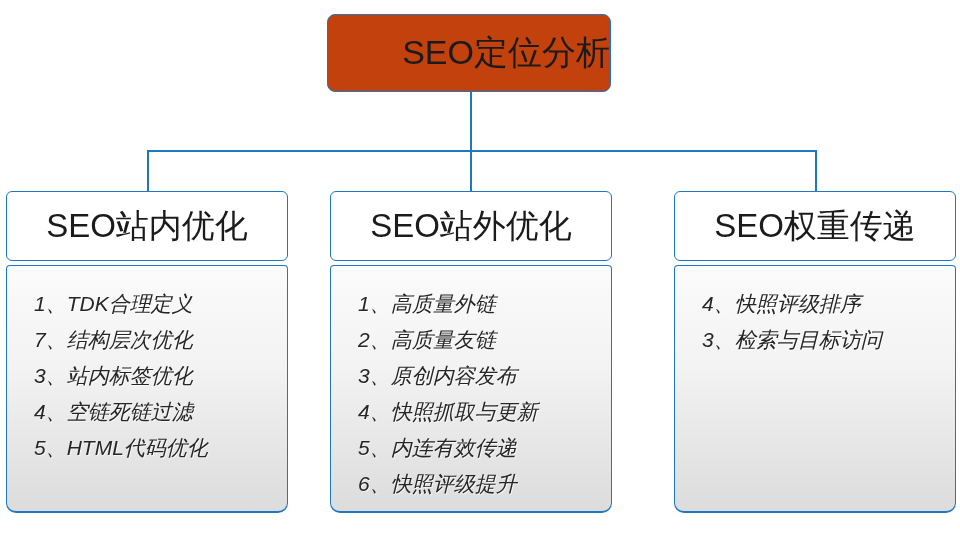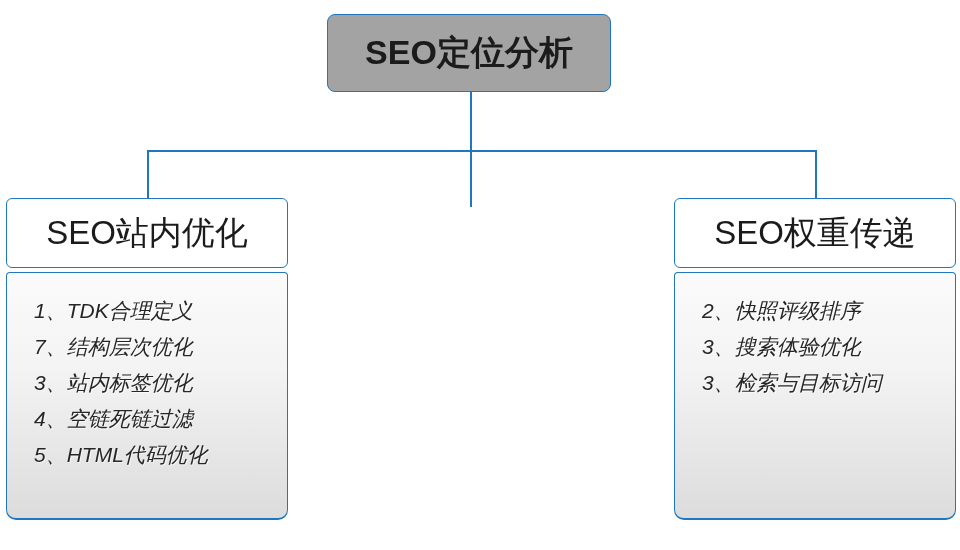--- a/index.html
+++ b/index.html
@@ -12,39 +12,38 @@
     position: relative;
     width: 960px;
     height: 550px;
     background: #ffffff;
     overflow: hidden;
   }
   
   .node {
     position: absolute;
     box-sizing: border-box;
-    background: #a3a3a3;
+    background: #c2410c;
     border: 1.5px solid var(--accent, #1f78bf);
     display: flex;
     align-items: center;
-    justify-content: center;
+    justify-content: flex-end;
     color: #1b1b1b;
-    font-weight: bold;
   }
   .node.root {
     left: 327px;
     top: 14px;
     width: 284px;
     height: 78px;
     border-radius: 8px;
     font-size: 34px;
   }
   .branch-col {
     position: absolute;
-    top: 198px;
+    top: 191px;
     width: 282px;
   }
   .branch-col .head {
     position: relative;
     box-sizing: border-box;
     width: 100%;
     height: 70px;
     background: #ffffff;
     border: 1.5px solid var(--accent, #1f78bf);
     border-radius: 6px;
@@ -107,25 +106,37 @@
     </div>
     <div class="panel">
       <div class="item">1、TDK合理定义</div>
       <div class="item">7、结构层次优化</div>
       <div class="item">3、站内标签优化</div>
       <div class="item">4、空链死链过滤</div>
       <div class="item">5、HTML代码优化</div>
     </div>
   </div>
 
+  <div class="branch-col" style="left:330px">
+    <div class="head">
+      <span>SEO站外优化</span>
+    </div>
+    <div class="panel">
+      <div class="item">1、高质量外链</div>
+      <div class="item">2、高质量友链</div>
+      <div class="item">3、原创内容发布</div>
+      <div class="item">4、快照抓取与更新</div>
+      <div class="item">5、内连有效传递</div>
+      <div class="item">6、快照评级提升</div>
+    </div>
+  </div>
 
   <div class="branch-col" style="left:674px">
     <div class="head">
       <span>SEO权重传递</span>
     </div>
     <div class="panel">
-      <div class="item">2、快照评级排序</div>
-      <div class="item">3、搜索体验优化</div>
+      <div class="item">4、快照评级排序</div>
       <div class="item">3、检索与目标访问</div>
     </div>
   </div>
 
 </div>
 
 </body></html>

